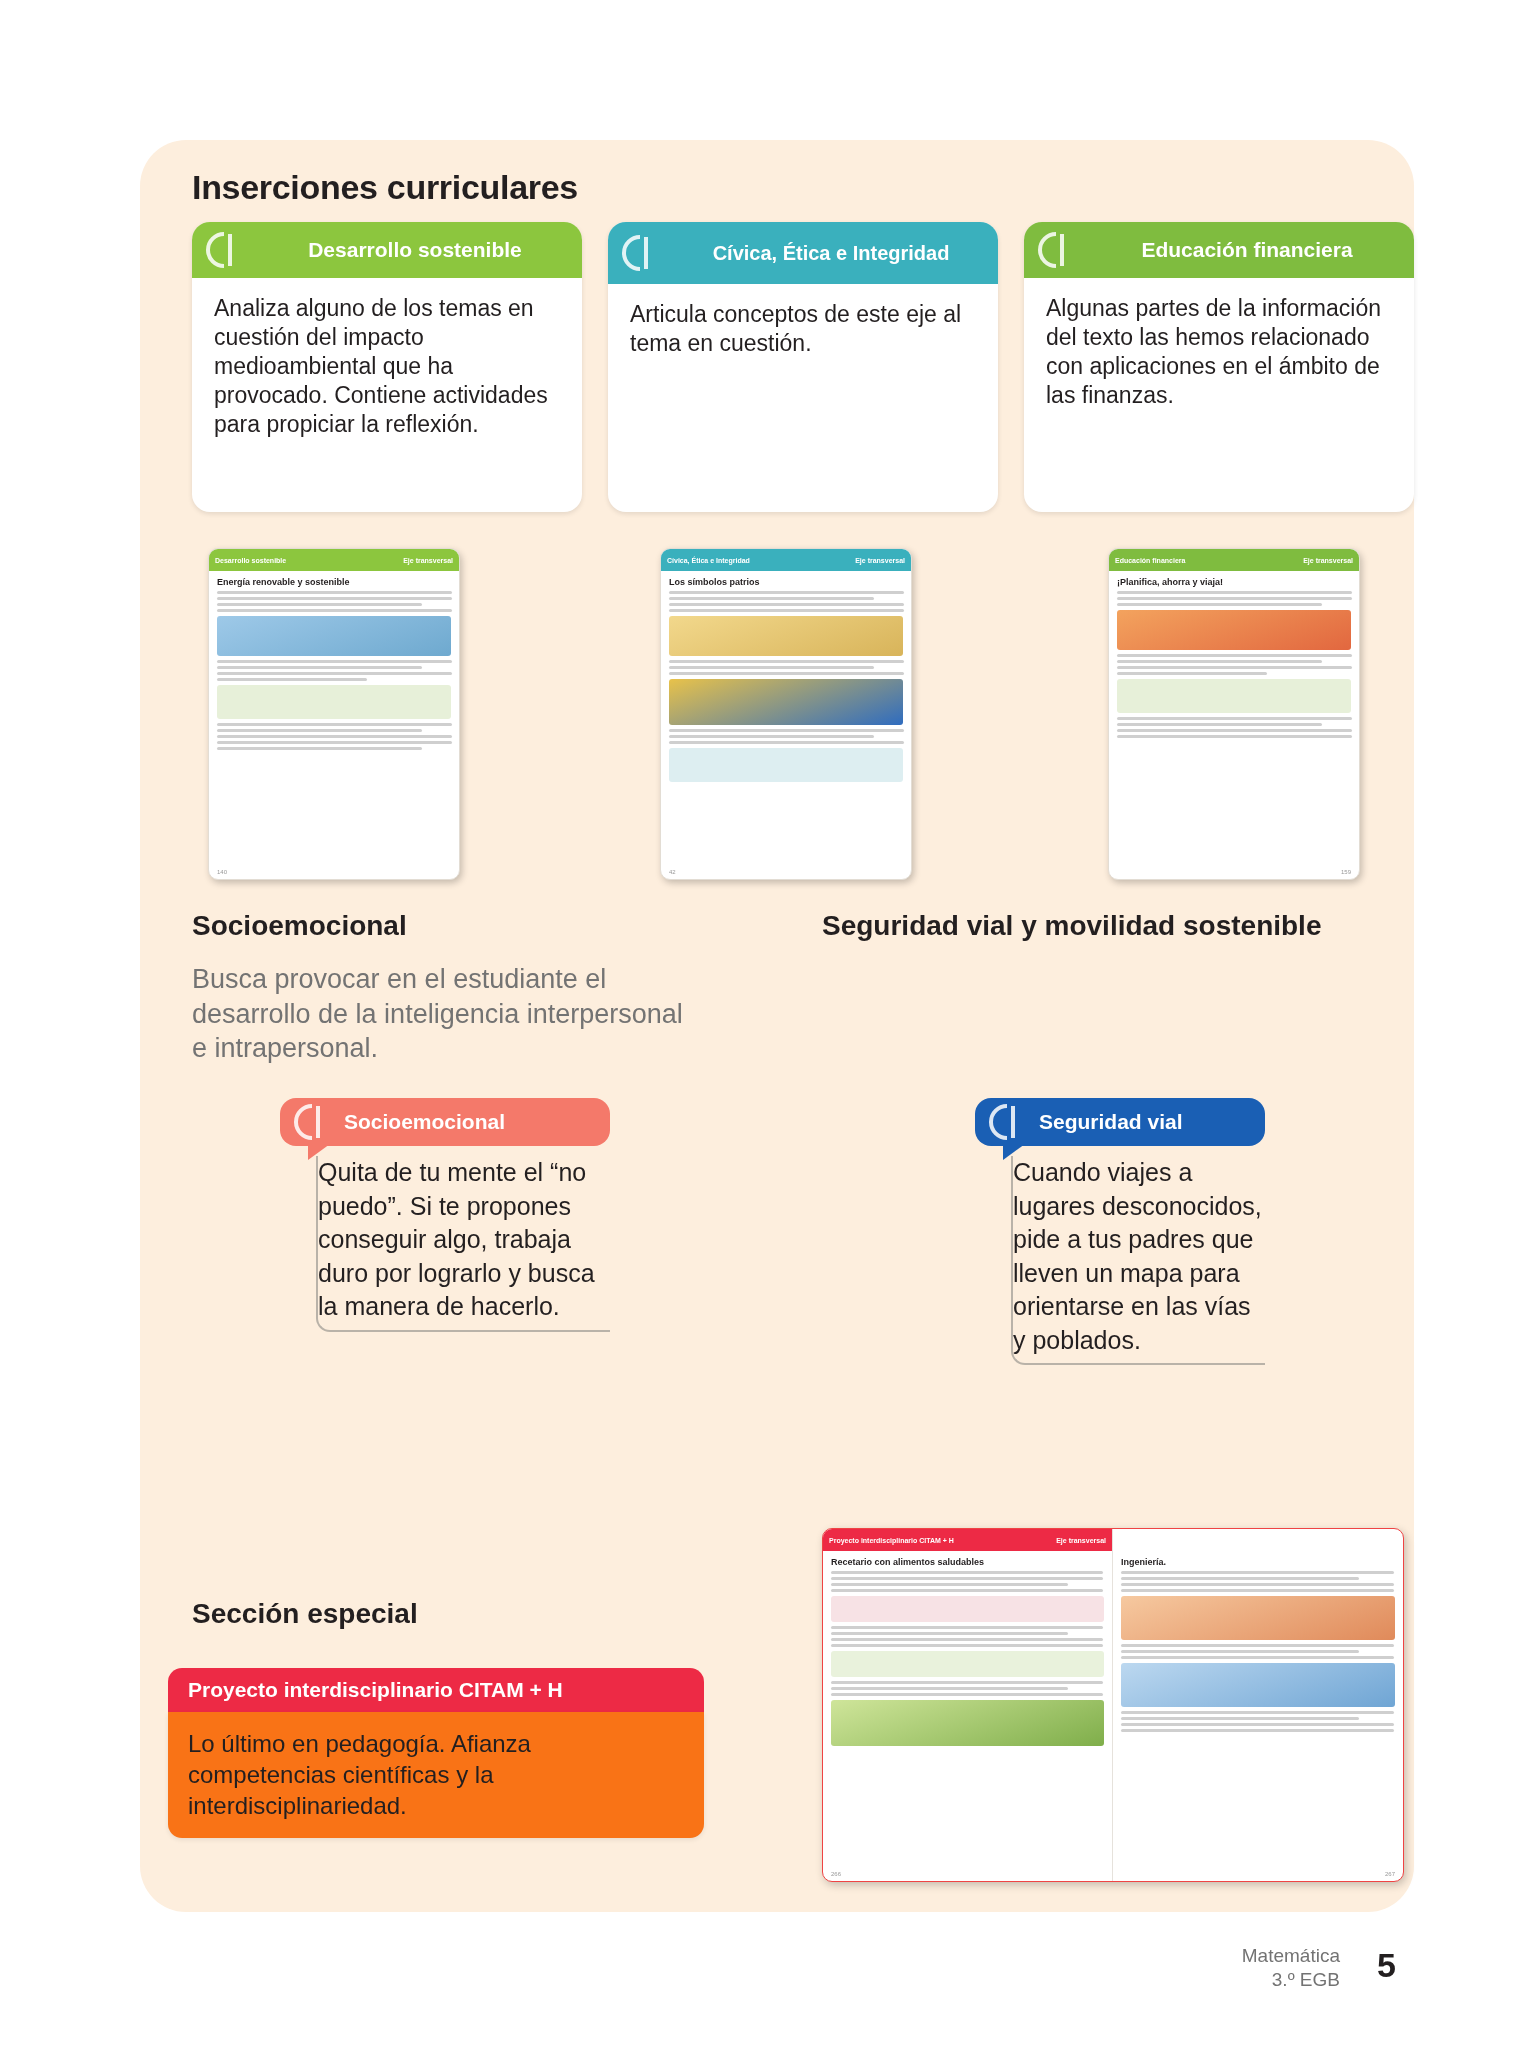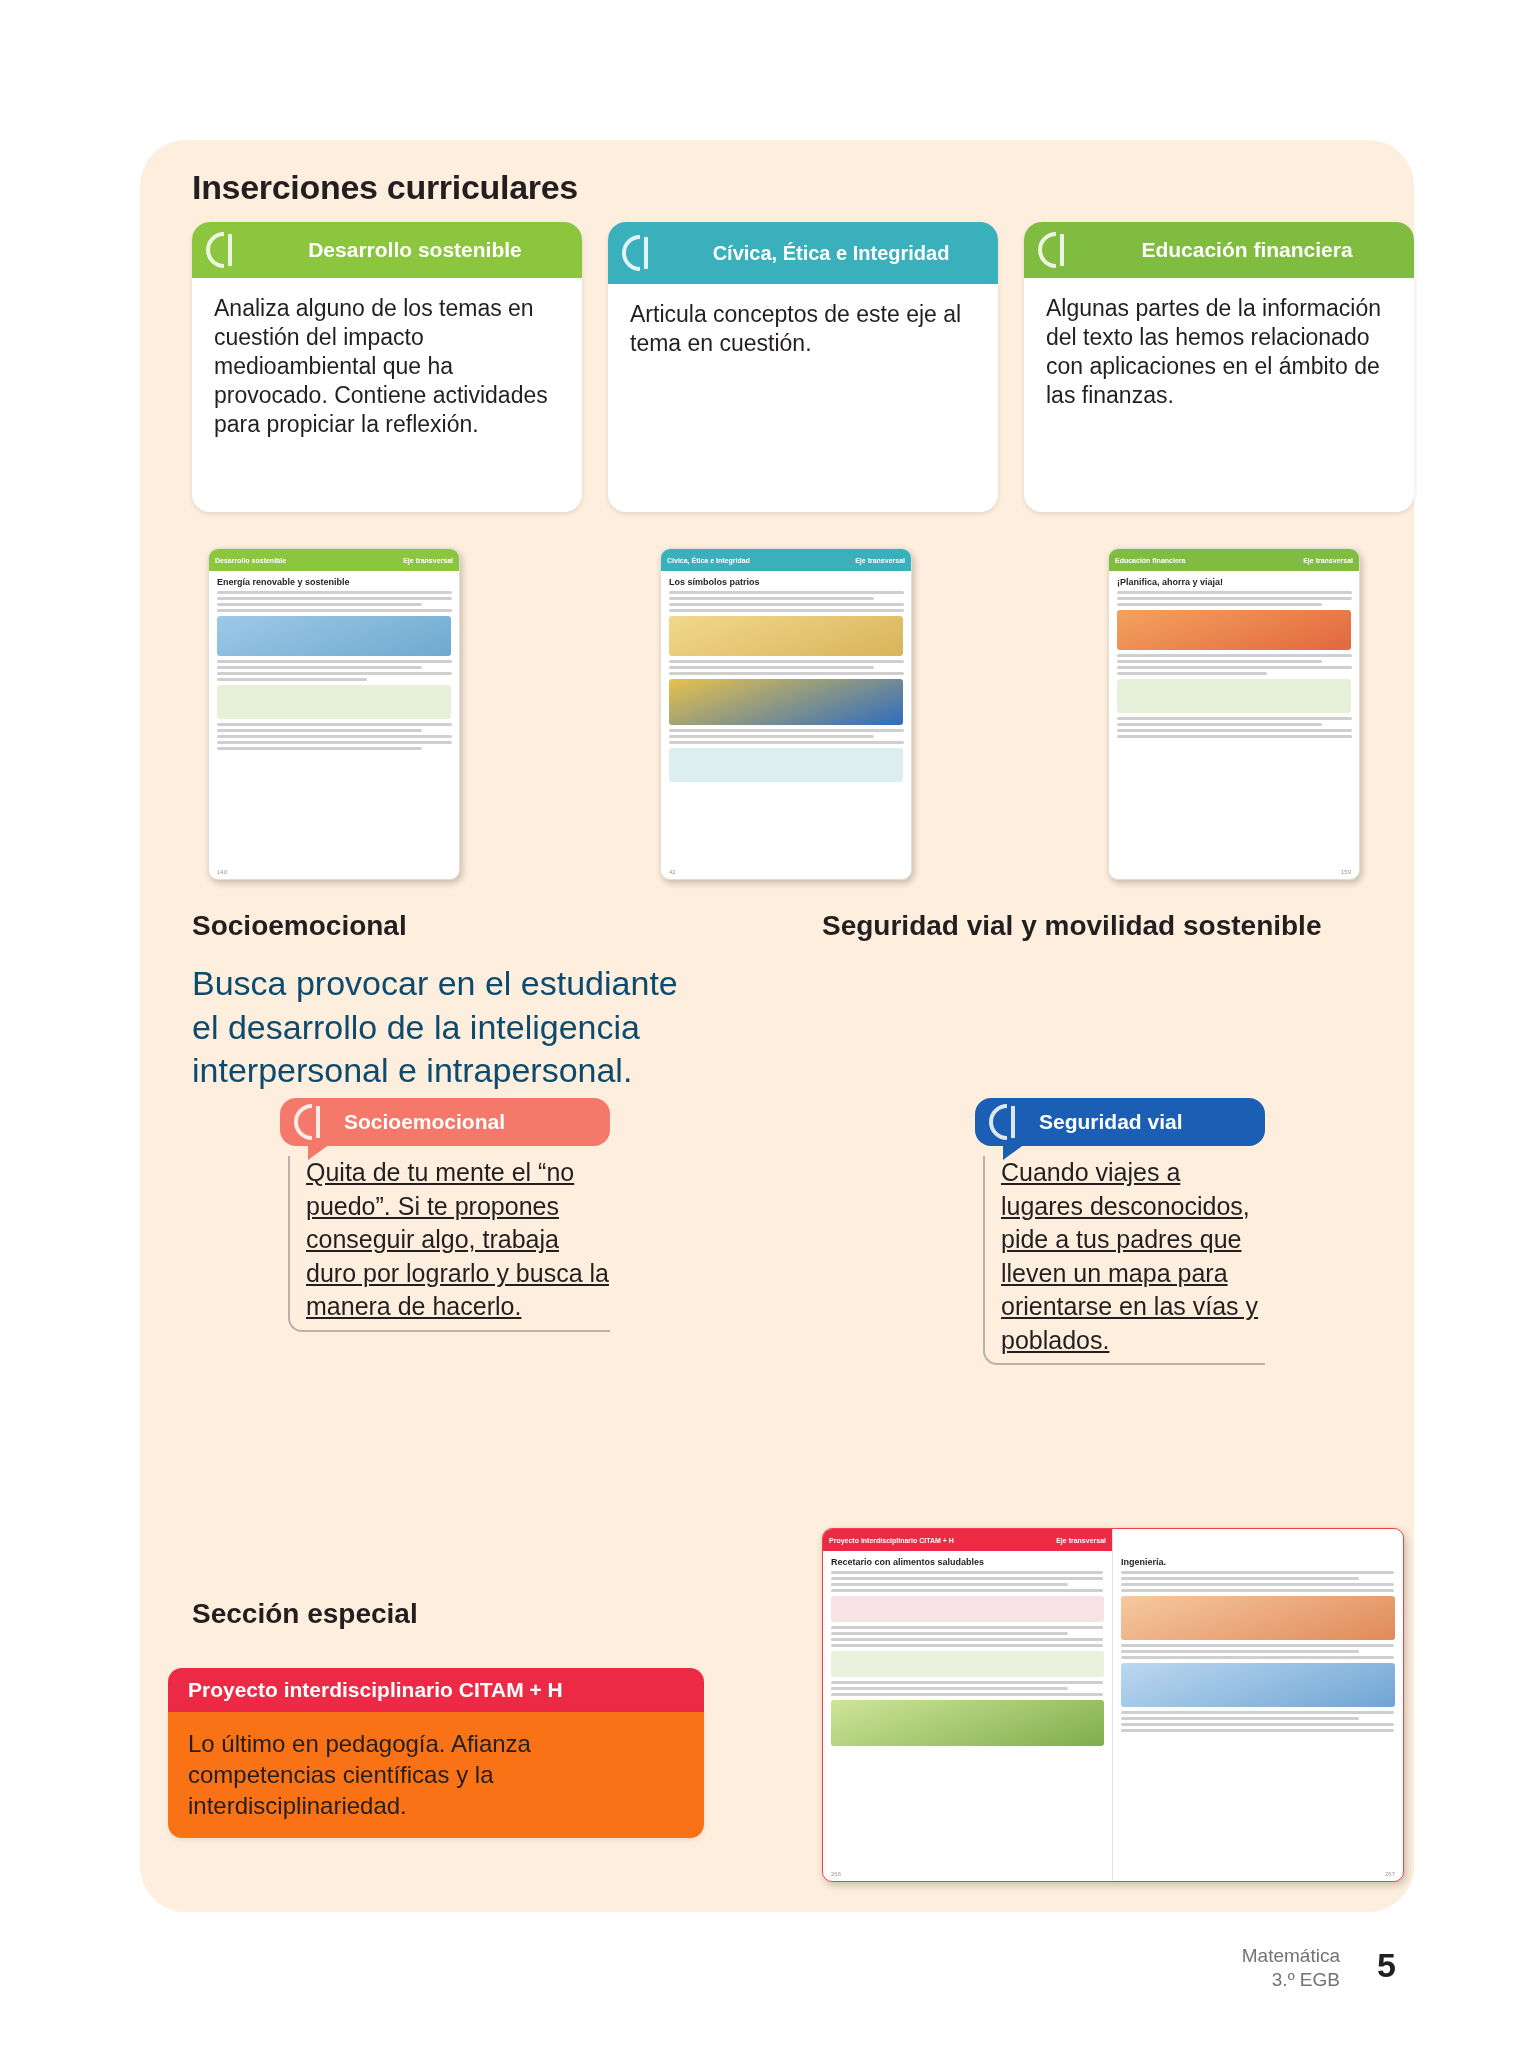--- a/index.html
+++ b/index.html
@@ -157,23 +157,23 @@
 
   
   .sec-title {
     position: absolute;
     font-size: 28px;
     font-weight: bold;
     color: #231f20;
   }
   .sec-text {
     position: absolute;
-    font-size: 34px;
+    font-size: 27px;
     line-height: 1.28;
-    color: #0c4a6e;
+    color: #737373;
   }
 
   
   .bubble {
     position: absolute;
   }
   .bubble-head {
     position: relative;
     border-radius: 16px;
     height: 48px;
@@ -195,30 +195,28 @@
     border-right: 22px solid transparent;
     border-top: 16px solid currentColor;
   }
   .bub-salmon { background: #f4796a; }
   .bub-salmon:after { color: #f4796a; }
   .bub-blue { background: #1a5fb4; }
   .bub-blue:after { color: #1a5fb4; }
 
   .bubble-body {
     margin-top: 10px;
-    margin-left: 8px;
+    margin-left: 36px;
     font-size: 25px;
     line-height: 1.34;
-    padding-left: 16px;
     padding-bottom: 6px;
     border-left: 2px solid #b9b2a8;
     border-bottom: 2px solid #b9b2a8;
     border-bottom-left-radius: 14px;
     box-sizing: border-box;
-    text-decoration: underline;
   }
 
   
   .special-head {
     position: absolute;
     background: #ed2a45;
     color: #fff;
     font-weight: bold;
     font-size: 21px;
     border-radius: 14px 14px 0 0;

